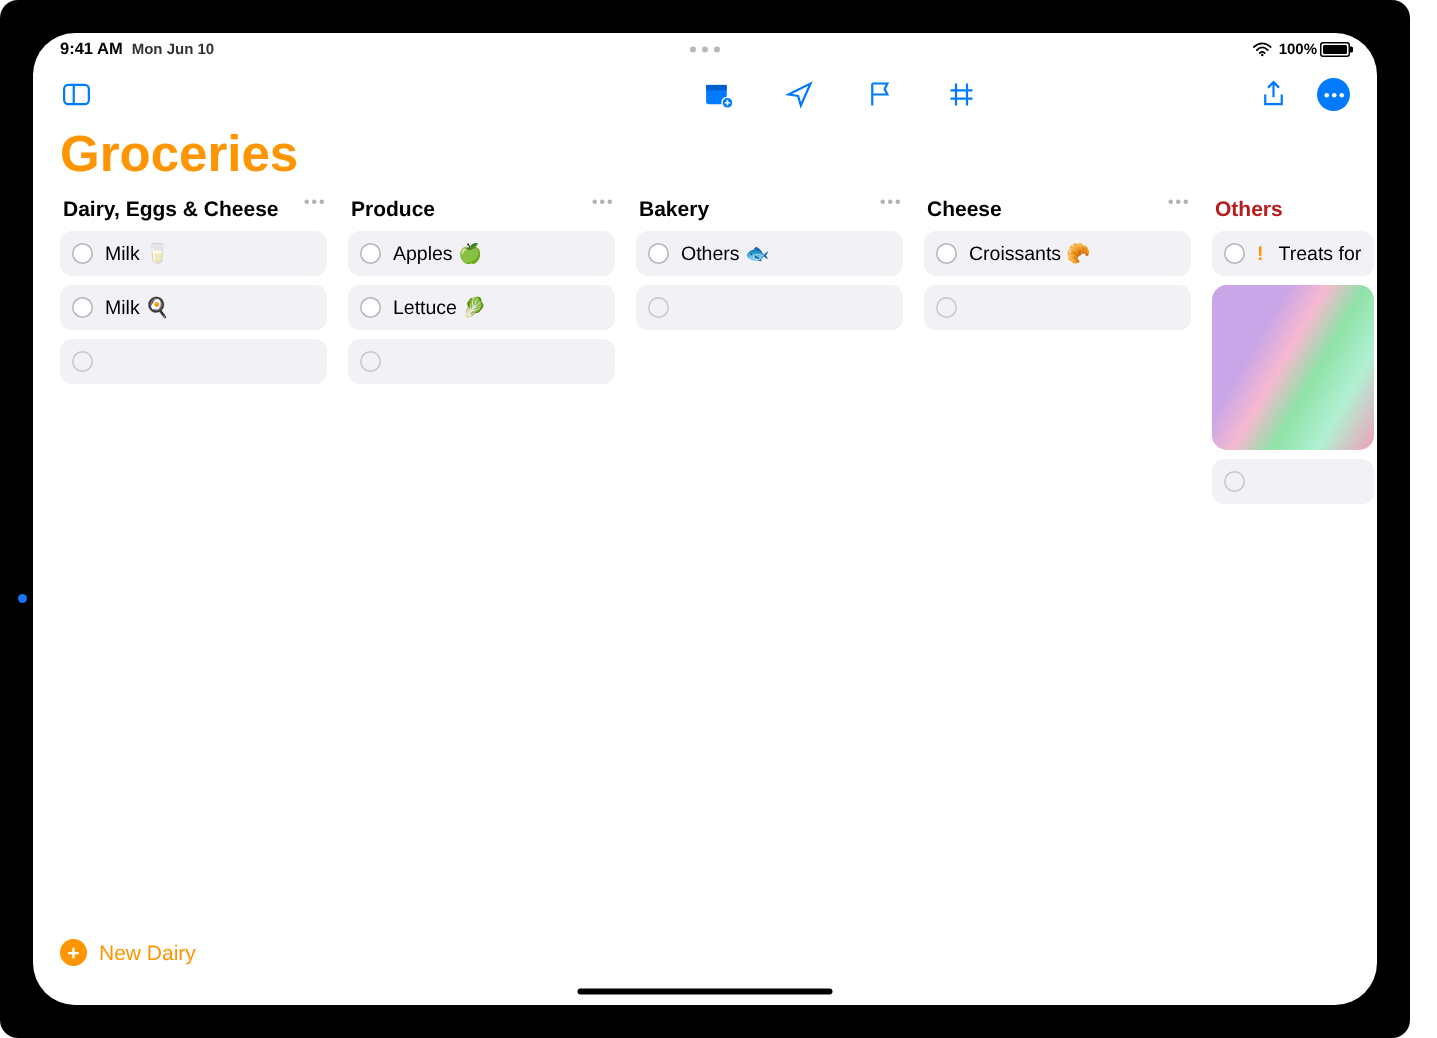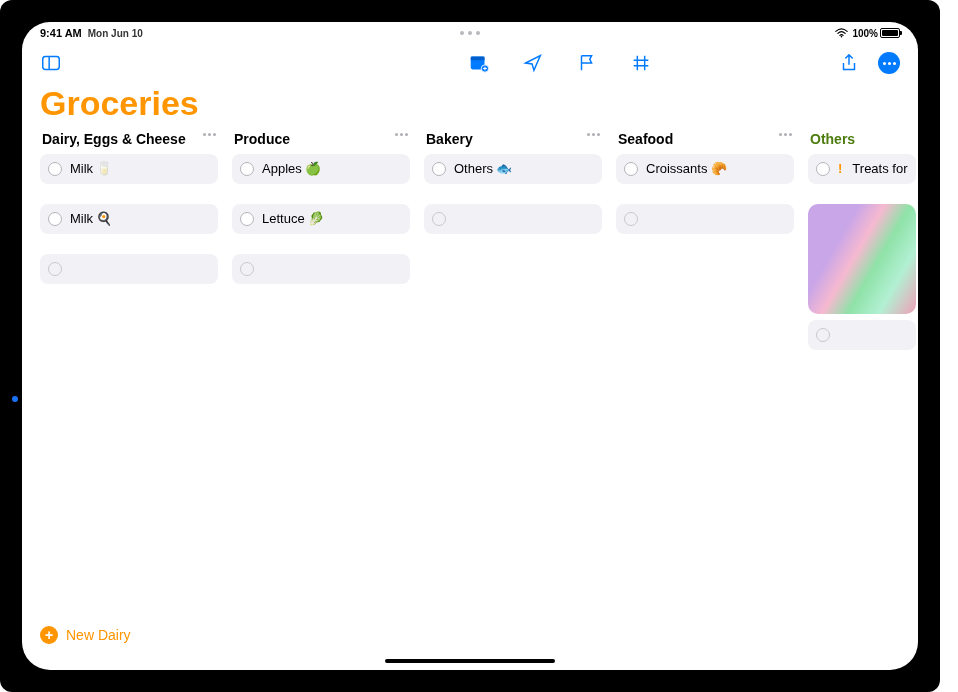--- a/index.html
+++ b/index.html
@@ -85,28 +85,28 @@
   .col.last { flex: 0 0 100px; }
   .col-header {
     display:flex; justify-content:space-between; align-items:flex-start;
     padding: 0 2px 6px 2px;
     min-height: 20px;
   }
   .col-header h3 {
     font-size: 14px; font-weight: 600; color:#000; line-height:1.2;
     max-width: 150px;
   }
-  .col-header.dim h3 { color:#4d7c0f; }
+  .col-header.dim h3 { color:#b91c1c; }
   .col-more { display:flex; gap:2px; align-items:center; cursor:pointer; padding-top:2px;}
   .col-more span { width:3px;height:3px;background:#b0b0b5;border-radius:50%; }
 
   .item, .item-empty {
     display:flex; align-items:center; gap:8px;
     background:#f2f1f6; border-radius:8px;
-    padding: 6px 8px; margin-bottom: 20px;
+    padding: 6px 8px; margin-bottom: 6px;
     font-size: 13px; color:#000;
     min-height: 30px;
   }
   .item .check {
     flex:0 0 14px; width:14px; height:14px; border:1.3px solid #b4b4ba; border-radius:50%; background:#fff;
   }
   .item .priority { color:#ff9500; font-weight:600; margin-right:2px;}
   .item-empty { }
   .item-empty .check { flex:0 0 14px; width:14px;height:14px;border:1.3px solid #c8c8cd;border-radius:50%;background:transparent; }
 
@@ -266,21 +266,21 @@
             <div class="check"></div>
             <span>Others 🐟</span>
           </div>
         <div class="item-empty">
             <div class="check"></div>
           </div>
       </div>
 
       <div class="col">
         <div class="col-header">
-          <h3>Seafood</h3>
+          <h3>Cheese</h3>
           <div class="col-more">
               <span></span>
               <span></span>
               <span></span>
             </div>
         </div>
         <div class="item">
             <div class="check"></div>
             <span>Croissants 🥐</span>
           </div>

